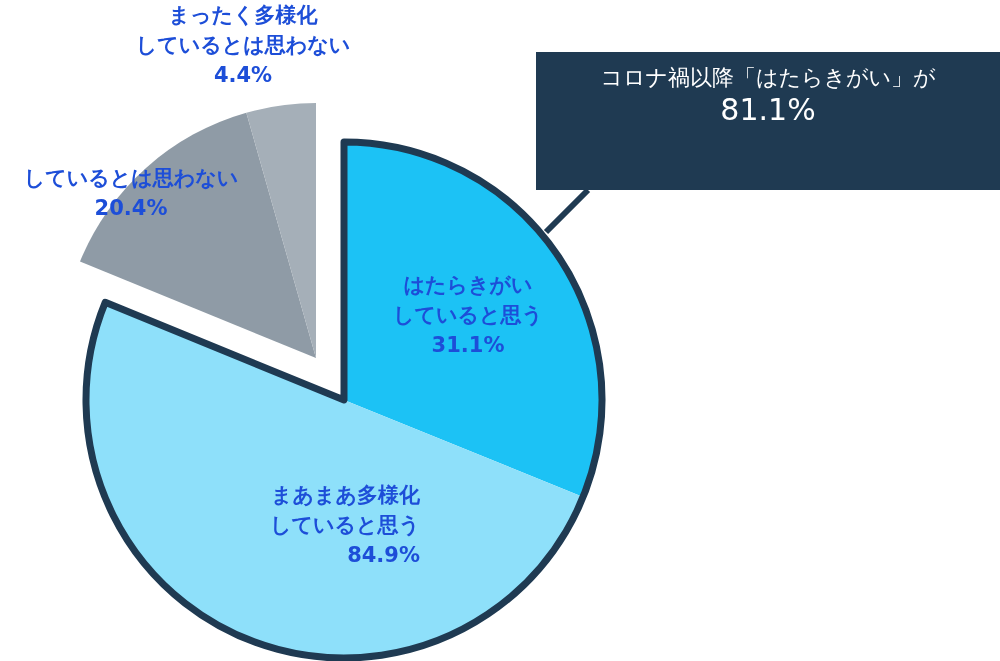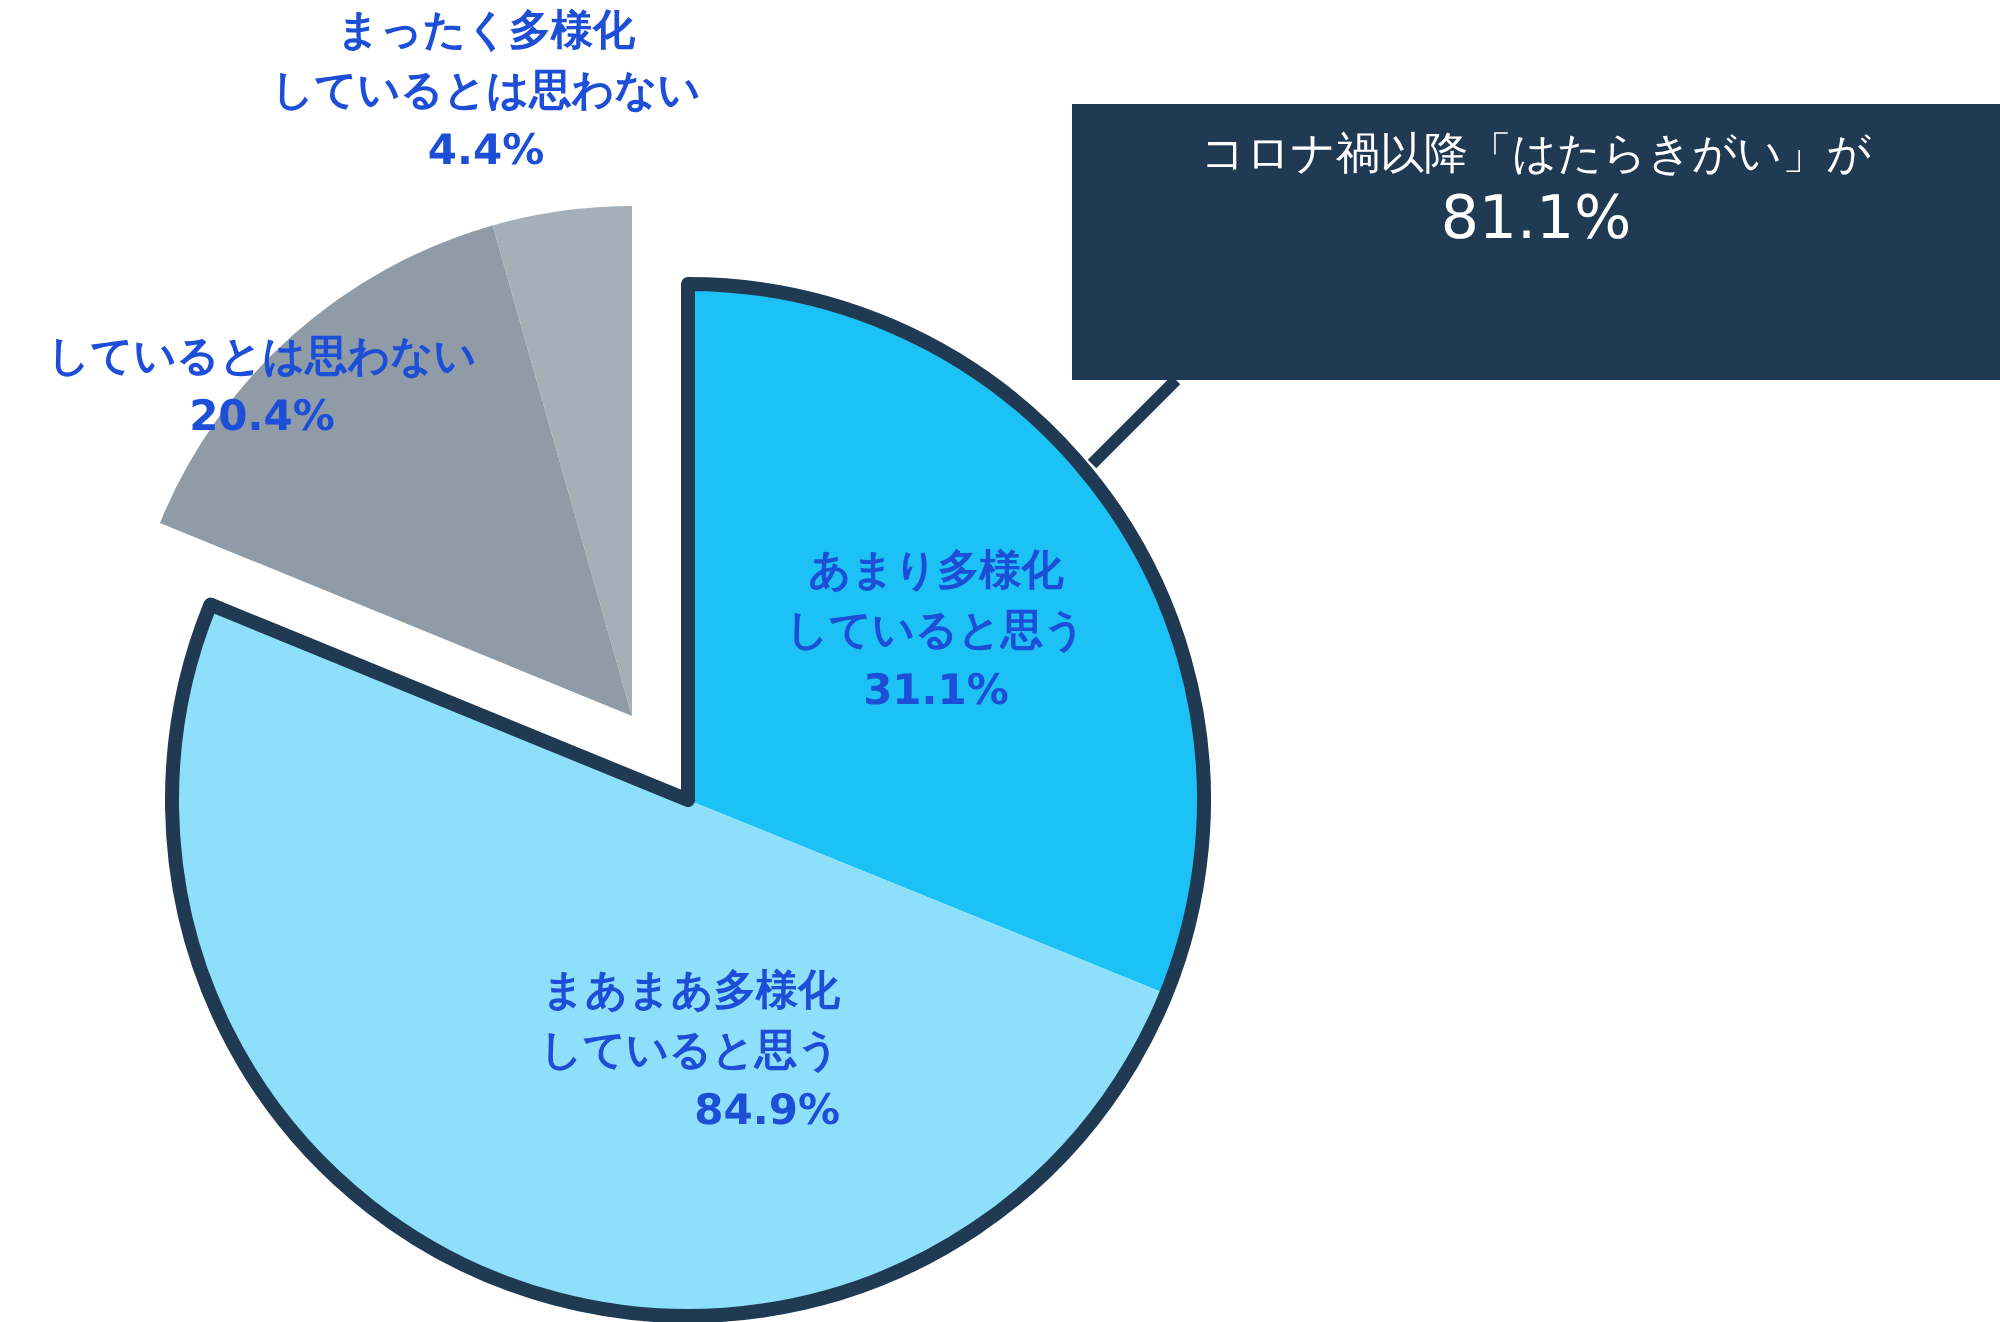--- a/index.html
+++ b/index.html
@@ -32,21 +32,21 @@
 
   <line x1="588" y1="190" x2="546" y2="232" stroke="#1f3a52" stroke-width="6"></line>
 </svg>
 
 <div class="callout">
   <div>コロナ禍以降「はたらきがい」が</div>
   <div class="pct">81.1%</div>
 </div>
 
 <div class="lbl" style="left:368px; top:270px; width:200px;">
-  <div>あまり多様化</div>
+  <div>はたらきがい</div>
   <div>していると思う</div>
   <div class="pct">31.1%</div>
 </div>
 
 <div class="lbl" style="left:200px; top:480px; width:220px;text-align:right;">
   <div>まあまあ多様化</div>
   <div>していると思う</div>
   <div class="pct">84.9%</div>
 </div>
 

